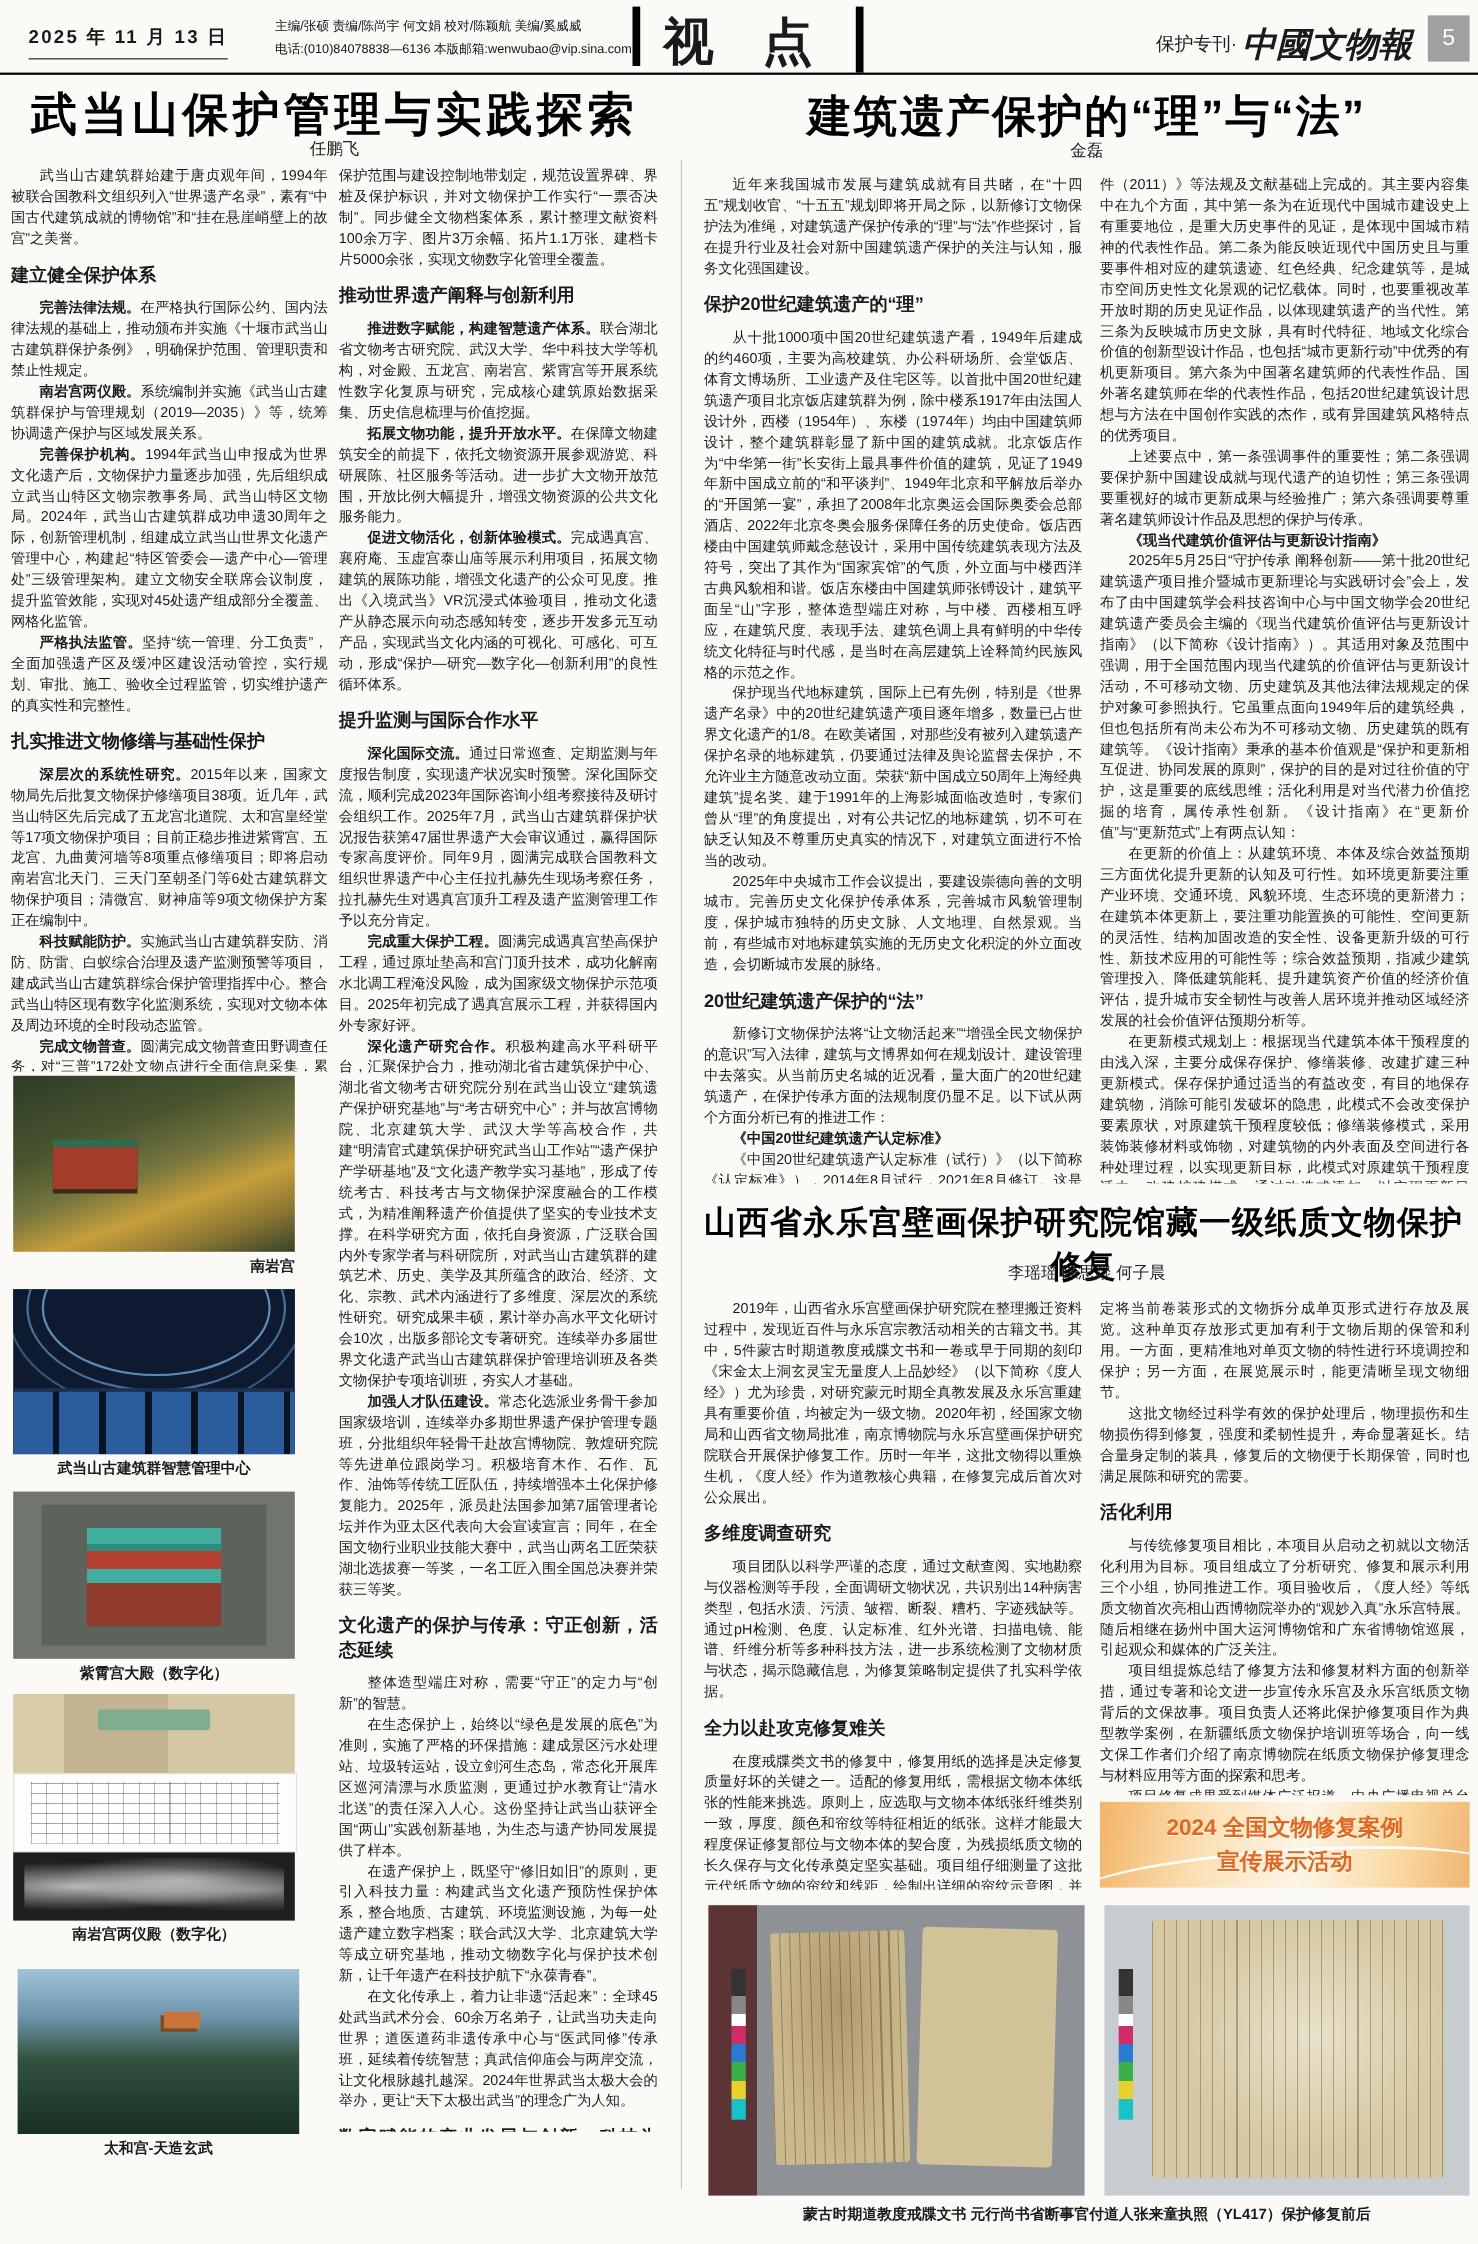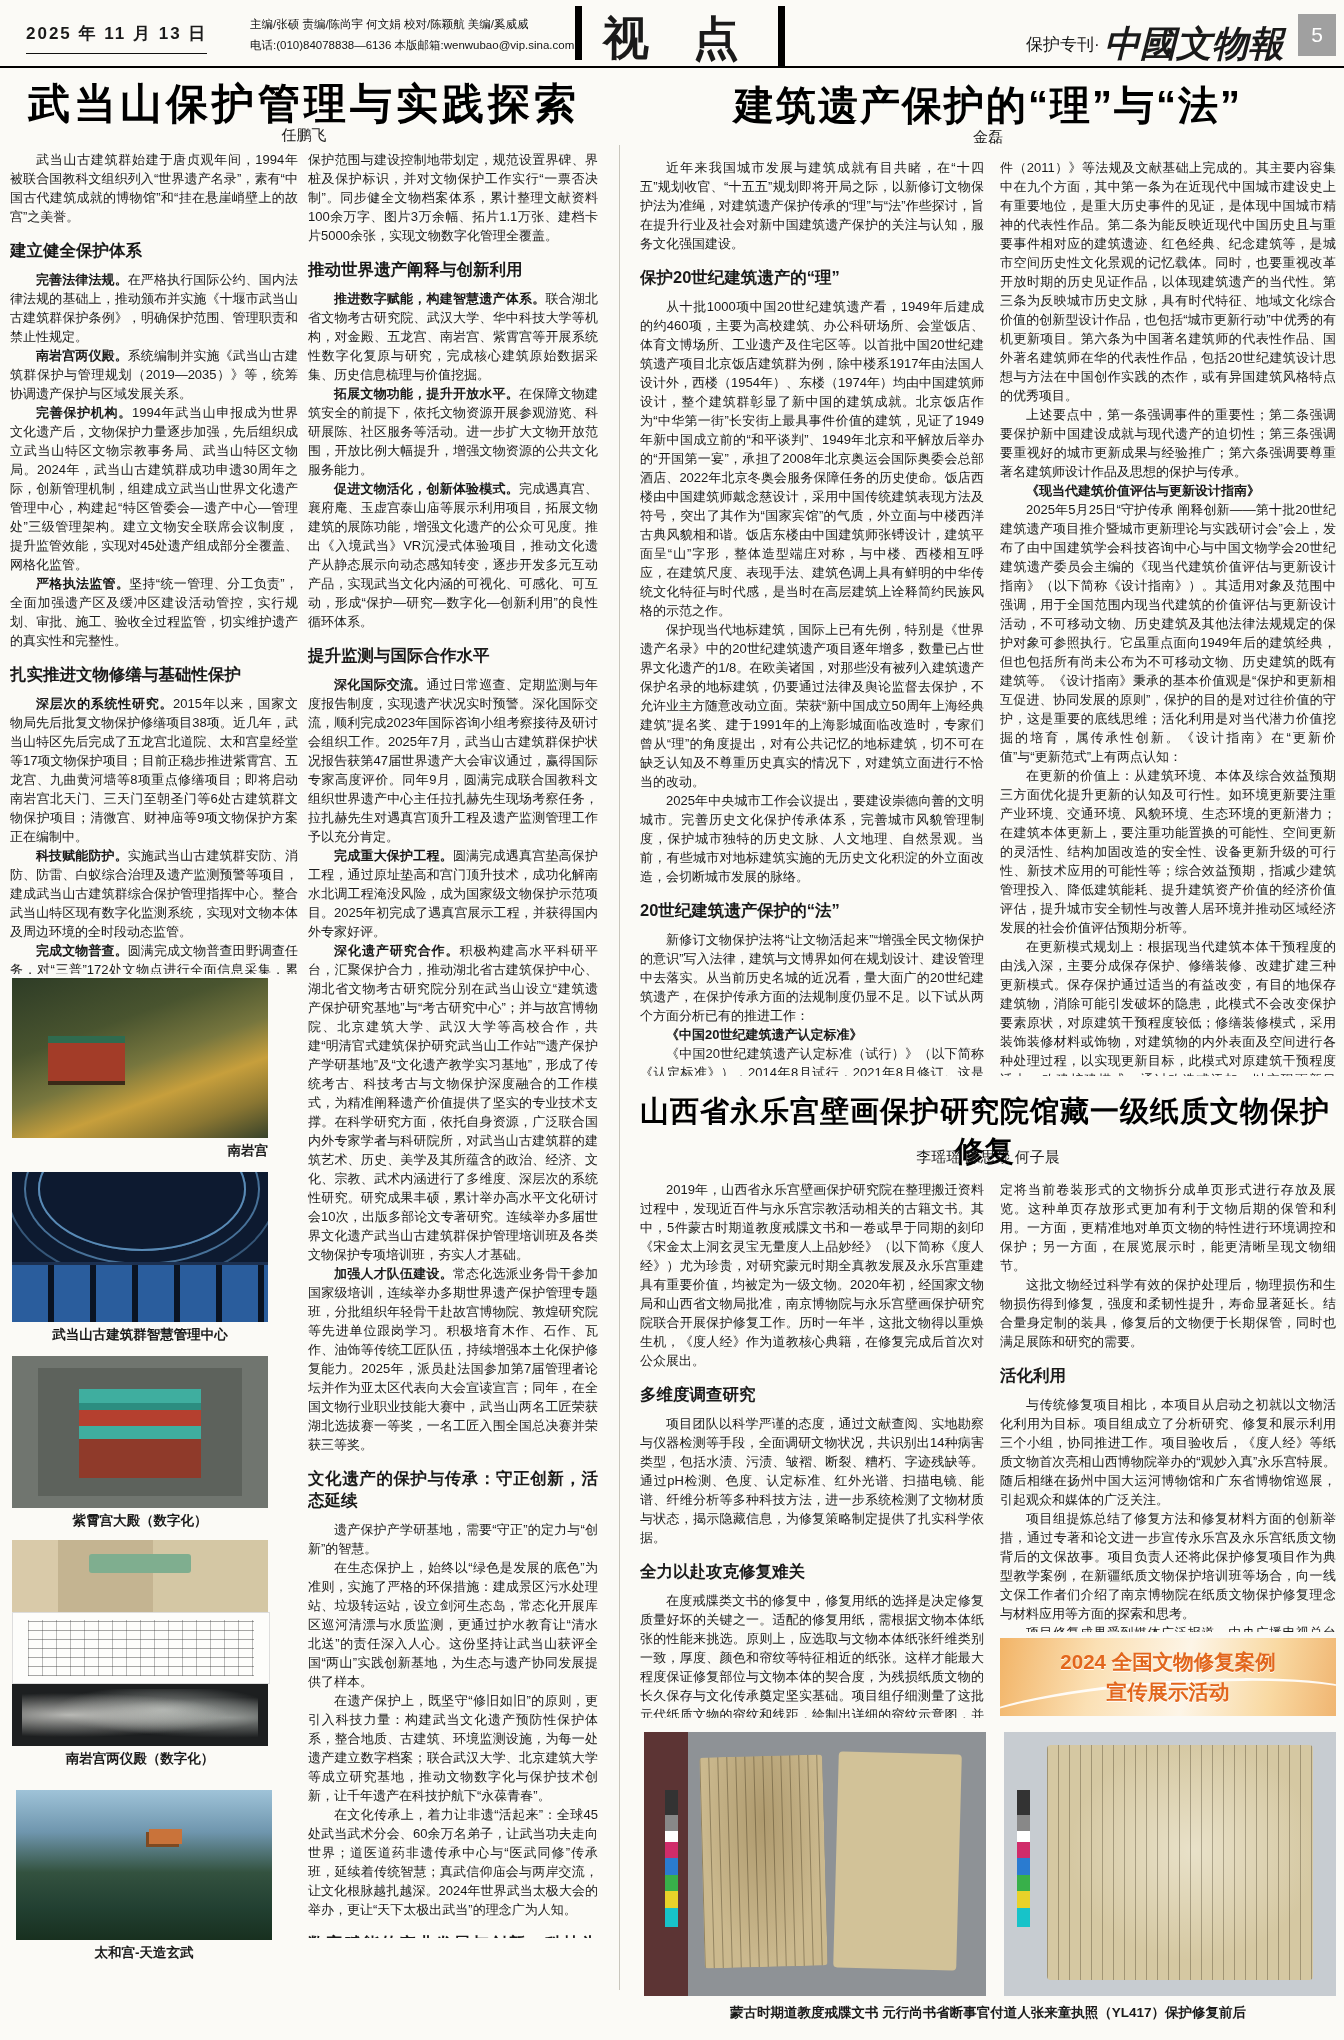--- a/index.html
+++ b/index.html
@@ -11,21 +11,21 @@
   .staff{position:absolute;left:250px;top:14px;font-size:11.5px;line-height:1.85;color:#111;}
   .sectionTitle{position:absolute;left:575px;top:4px;width:210px;height:58px;}
   .vbar{position:absolute;top:2px;width:7px;height:54px;background:#000;}
   .vbar.b1{left:0;}
   .vbar.b2{right:0;height:60px;}
   .stChar{position:absolute;top:4px;font-size:46px;font-weight:900;letter-spacing:0;}
   .stChar.c1{left:28px;}
   .stChar.c2{left:118px;}
   .mast{position:absolute;right:60px;top:20px;white-space:nowrap;}
   .mastPrefix{font-size:17px;vertical-align:6px;}
-  .mastName{font-size:36px;font-weight:900;font-style:italic;font-family:Liberation Serif, serif;}
+  .mastName{font-size:31px;font-weight:900;font-style:italic;font-family:Liberation Serif, serif;}
   .pageNum{position:absolute;right:8px;top:14px;width:38px;height:42px;background:#a0a0a0;
            color:#fff;font-size:21px;display:flex;align-items:center;justify-content:center;}
   .hrule{position:absolute;left:0;top:66px;width:1344px;height:2px;background:#000;}
   
   .title{position:absolute;text-align:center;font-weight:900;color:#000;}
   .byline{position:absolute;text-align:center;font-size:15px;}
   .col{position:absolute;font-size:13px;line-height:19px;text-align:justify;overflow:hidden;}
   .col p.para{margin:0;text-indent:2em;}
   .col p.para.ni{text-indent:0;}
   .col .lead{font-weight:bold;}
@@ -132,21 +132,21 @@
       <h3 class="subhead">推动世界遗产阐释与创新利用</h3>
       <p class="para"><b class="lead">推进数字赋能，构建智慧遗产体系。</b>联合湖北省文物考古研究院、武汉大学、华中科技大学等机构，对金殿、五龙宫、南岩宫、紫霄宫等开展系统性数字化复原与研究，完成核心建筑原始数据采集、历史信息梳理与价值挖掘。</p>
       <p class="para"><b class="lead">拓展文物功能，提升开放水平。</b>在保障文物建筑安全的前提下，依托文物资源开展参观游览、科研展陈、社区服务等活动。进一步扩大文物开放范围，开放比例大幅提升，增强文物资源的公共文化服务能力。</p>
       <p class="para"><b class="lead">促进文物活化，创新体验模式。</b>完成遇真宫、襄府庵、玉虚宫泰山庙等展示利用项目，拓展文物建筑的展陈功能，增强文化遗产的公众可见度。推出《入境武当》VR沉浸式体验项目，推动文化遗产从静态展示向动态感知转变，逐步开发多元互动产品，实现武当文化内涵的可视化、可感化、可互动，形成“保护—研究—数字化—创新利用”的良性循环体系。</p>
       <h3 class="subhead">提升监测与国际合作水平</h3>
       <p class="para"><b class="lead">深化国际交流。</b>通过日常巡查、定期监测与年度报告制度，实现遗产状况实时预警。深化国际交流，顺利完成2023年国际咨询小组考察接待及研讨会组织工作。2025年7月，武当山古建筑群保护状况报告获第47届世界遗产大会审议通过，赢得国际专家高度评价。同年9月，圆满完成联合国教科文组织世界遗产中心主任拉扎赫先生现场考察任务，拉扎赫先生对遇真宫顶升工程及遗产监测管理工作予以充分肯定。</p>
       <p class="para"><b class="lead">完成重大保护工程。</b>圆满完成遇真宫垫高保护工程，通过原址垫高和宫门顶升技术，成功化解南水北调工程淹没风险，成为国家级文物保护示范项目。2025年初完成了遇真宫展示工程，并获得国内外专家好评。</p>
       <p class="para"><b class="lead">深化遗产研究合作。</b>积极构建高水平科研平台，汇聚保护合力，推动湖北省古建筑保护中心、湖北省文物考古研究院分别在武当山设立“建筑遗产保护研究基地”与“考古研究中心”；并与故宫博物院、北京建筑大学、武汉大学等高校合作，共建“明清官式建筑保护研究武当山工作站”“遗产保护产学研基地”及“文化遗产教学实习基地”，形成了传统考古、科技考古与文物保护深度融合的工作模式，为精准阐释遗产价值提供了坚实的专业技术支撑。在科学研究方面，依托自身资源，广泛联合国内外专家学者与科研院所，对武当山古建筑群的建筑艺术、历史、美学及其所蕴含的政治、经济、文化、宗教、武术内涵进行了多维度、深层次的系统性研究。研究成果丰硕，累计举办高水平文化研讨会10次，出版多部论文专著研究。连续举办多届世界文化遗产武当山古建筑群保护管理培训班及各类文物保护专项培训班，夯实人才基础。</p>
       <p class="para"><b class="lead">加强人才队伍建设。</b>常态化选派业务骨干参加国家级培训，连续举办多期世界遗产保护管理专题班，分批组织年轻骨干赴故宫博物院、敦煌研究院等先进单位跟岗学习。积极培育木作、石作、瓦作、油饰等传统工匠队伍，持续增强本土化保护修复能力。2025年，派员赴法国参加第7届管理者论坛并作为亚太区代表向大会宣读宣言；同年，在全国文物行业职业技能大赛中，武当山两名工匠荣获湖北选拔赛一等奖，一名工匠入围全国总决赛并荣获三等奖。</p>
       <h3 class="subhead">文化遗产的保护与传承：守正创新，活态延续</h3>
-      <p class="para">遗产保护产学研基地，需要“守正”的定力与“创新”的智慧。</p>
+      <p class="para">整体造型端庄对称，需要“守正”的定力与“创新”的智慧。</p>
       <p class="para">在生态保护上，始终以“绿色是发展的底色”为准则，实施了严格的环保措施：建成景区污水处理站、垃圾转运站，设立剑河生态岛，常态化开展库区巡河清漂与水质监测，更通过护水教育让“清水北送”的责任深入人心。这份坚持让武当山获评全国“两山”实践创新基地，为生态与遗产协同发展提供了样本。</p>
       <p class="para">在遗产保护上，既坚守“修旧如旧”的原则，更引入科技力量：构建武当文化遗产预防性保护体系，整合地质、古建筑、环境监测设施，为每一处遗产建立数字档案；联合武汉大学、北京建筑大学等成立研究基地，推动文物数字化与保护技术创新，让千年遗产在科技护航下“永葆青春”。</p>
       <p class="para">在文化传承上，着力让非遗“活起来”：全球45处武当武术分会、60余万名弟子，让武当功夫走向世界；道医道药非遗传承中心与“医武同修”传承班，延续着传统智慧；真武信仰庙会与两岸交流，让文化根脉越扎越深。2024年世界武当太极大会的举办，更让“天下太极出武当”的理念广为人知。</p>
       <h3 class="subhead">数字赋能的产业发展与创新：科技为翼，焕新活力</h3>
     </div>
 
   <figure class="fig" style="top:978px;margin:0;">
     <div class="figimg ph1">
       <div class="temple"></div>
     </div>

